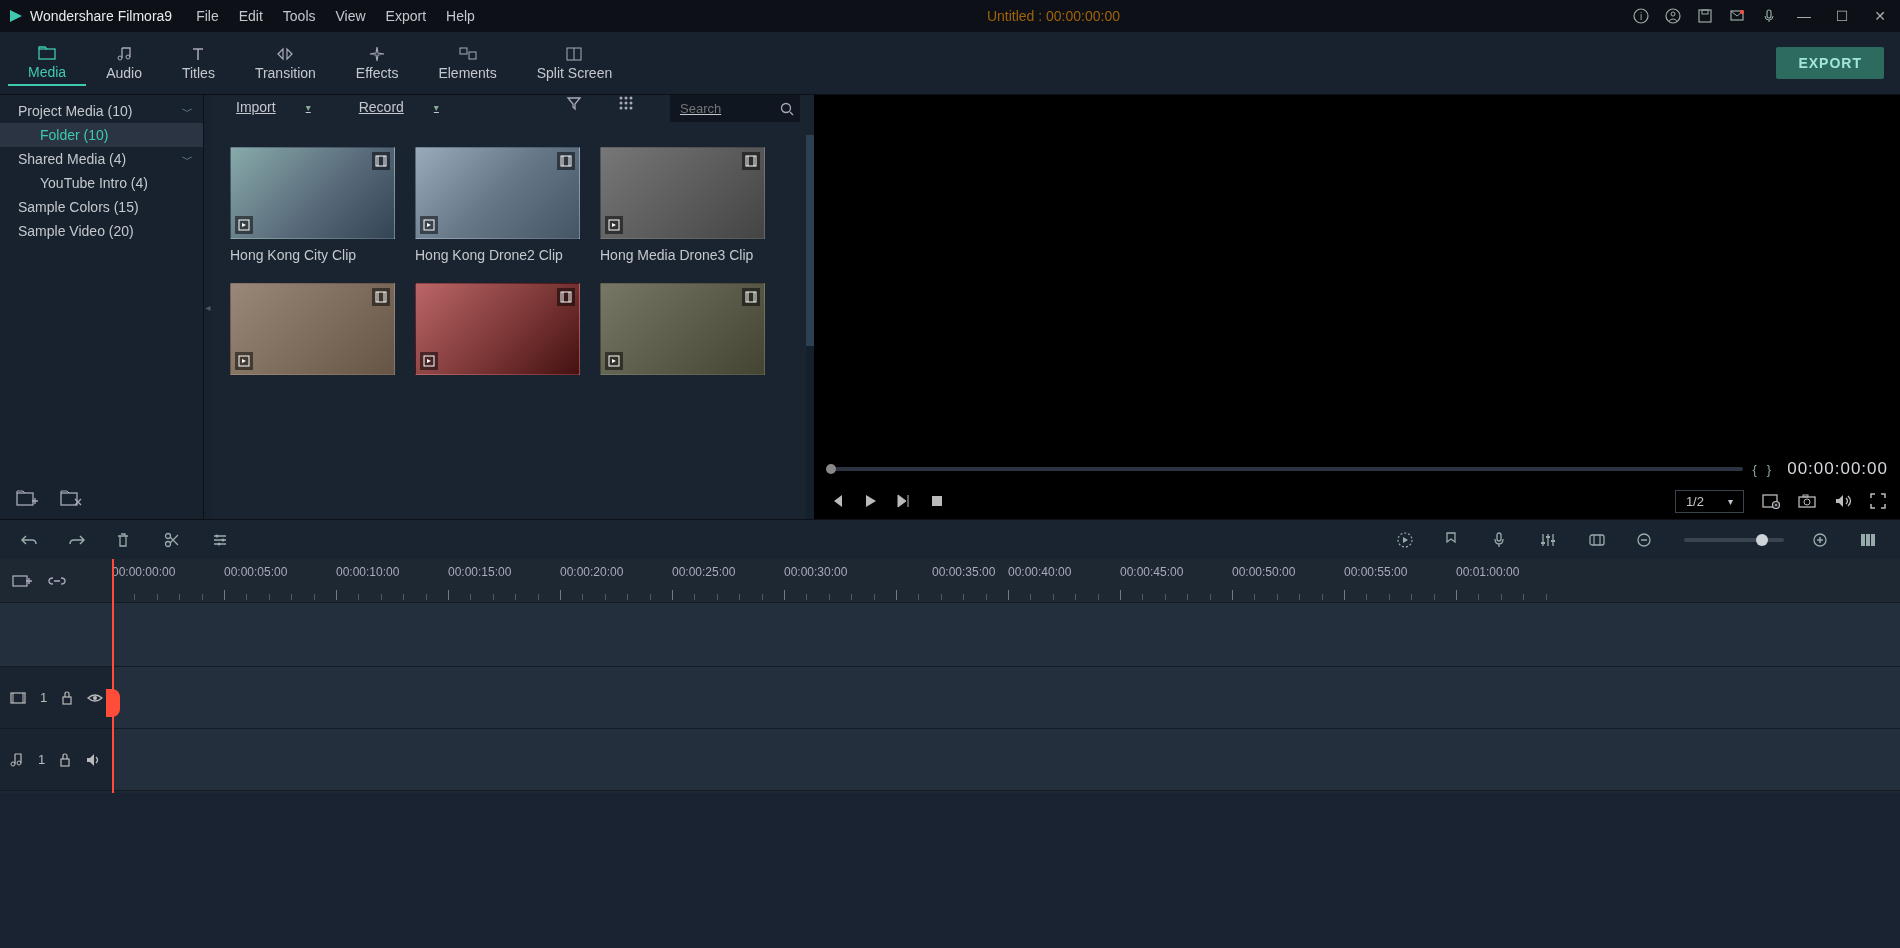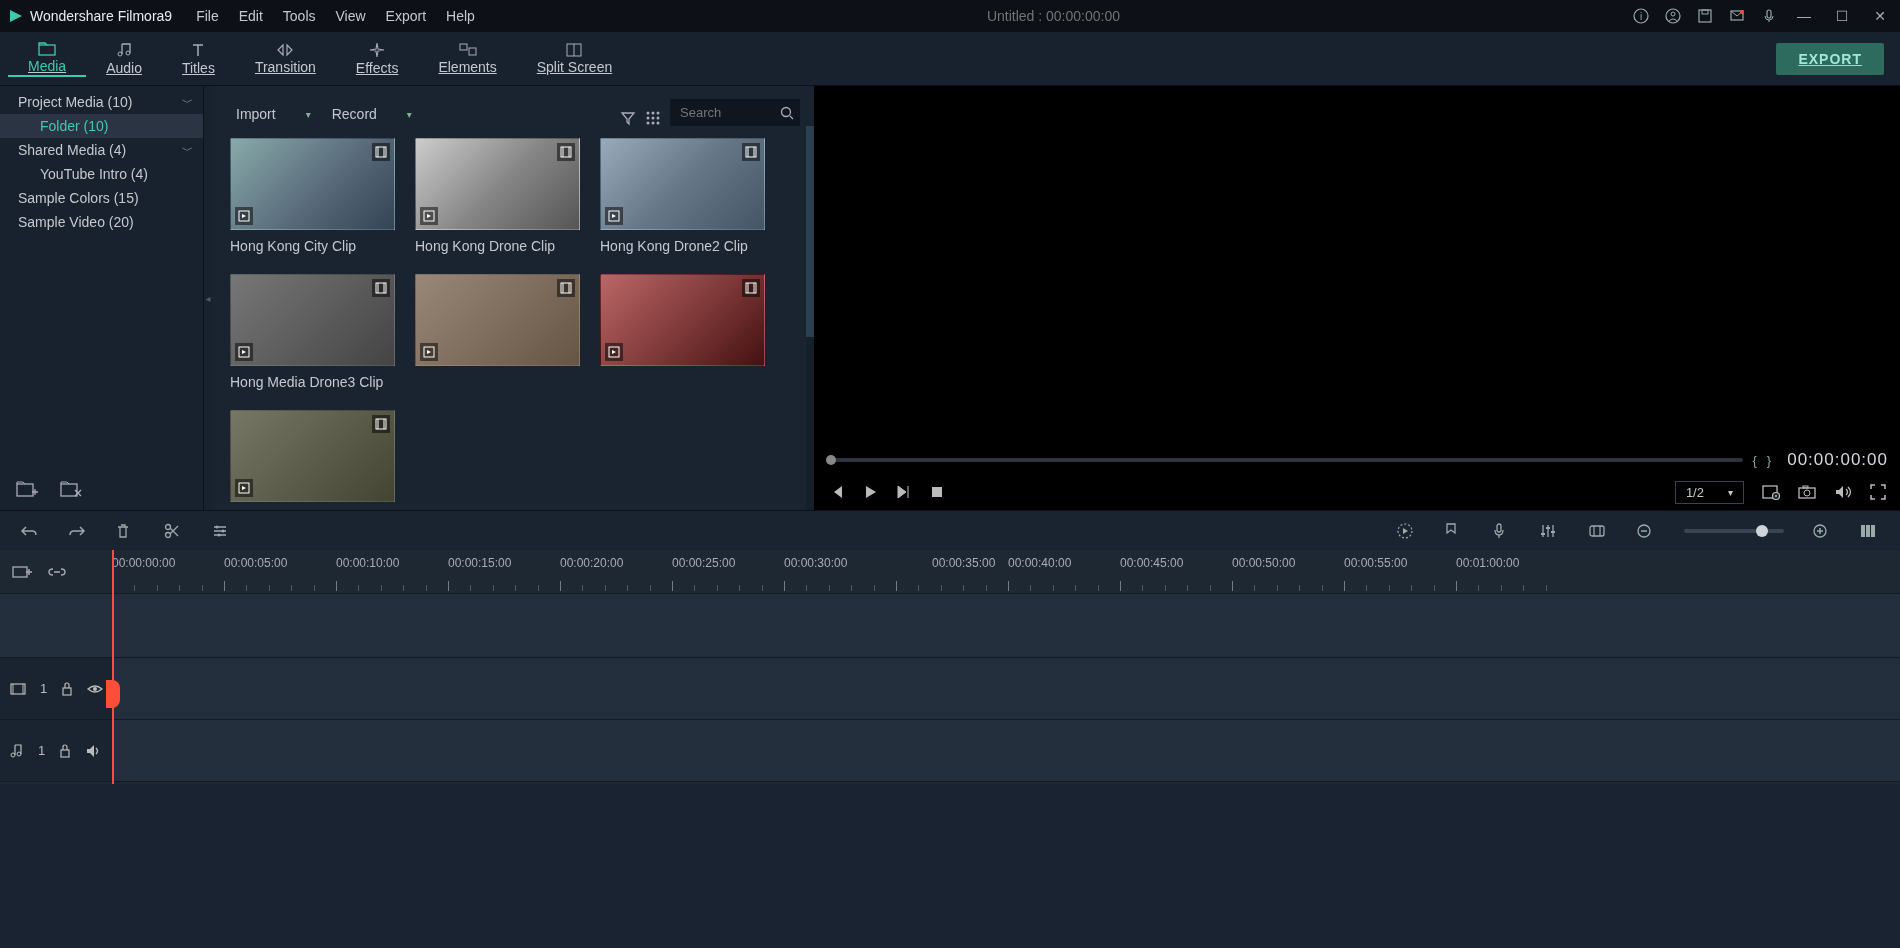--- a/index.html
+++ b/index.html
@@ -4,46 +4,46 @@
 <style>
 * { margin: 0; padding: 0; box-sizing: border-box; font-family: -apple-system, "Segoe UI", Arial, sans-serif; }
 body { background: #1a2332; color: #c5c8ce; font-size: 13px; width: 1900px; height: 948px; overflow: hidden; user-select: none; }
 
 
 .titlebar { height: 32px; background: #0d1117; display: flex; align-items: center; padding: 8px 8px; }
 .titlebar .logo { width: 16px; height: 16px; margin-right: 6px; }
 .titlebar .appname { color: #e8eaed; font-size: 14px; margin-right: 24px; }
 .titlebar .menu { display: flex; gap: 20px; }
 .titlebar .menu span { color: #c5c8ce; font-size: 14px; cursor: pointer; }
-.titlebar .center { flex: 1; text-align: center; color: #737373; font-size: 14px; }
+.titlebar .center { flex: 1; text-align: center; color: #a16207; font-size: 14px; }
 .titlebar .right { display: flex; gap: 14px; align-items: center; }
 .titlebar .right .ico { width: 18px; height: 18px; display:flex; align-items:center; justify-content:center; cursor:pointer; color:#9aa; }
 .titlebar .right .winbtn { width:24px; text-align:center; cursor:pointer; color:#aaa; font-size:14px; }
 
 
-.tabstrip { height: 54px; background: #18222e; display: flex; align-items: center; padding: 8px 8px; border-bottom: 1px solid #0d1117; text-decoration: underline; }
+.tabstrip { height: 63px; background: #18222e; display: flex; align-items: center; padding: 8px 8px; border-bottom: 1px solid #0d1117; }
 .tabstrip .tab { display:flex; flex-direction:column; align-items:center; justify-content:center; padding: 4px 20px; cursor:pointer; color:#c5c8ce; font-size:14px; height:100%; }
 .tabstrip .tab.active { color:#3fc9b0; border-bottom: 2px solid #3fc9b0; }
 .tabstrip .tab .ticon { height:18px; display:flex; align-items:center; justify-content:center; margin-bottom:2px; }
 .tabstrip .spacer { flex:1; }
 .export-btn { background:#2e6b5f; color:#9fe8d8; padding:8px 22px; font-size:14px; font-weight:600; letter-spacing:1px; cursor:pointer; border-radius:2px; margin-right:8px; }
 
 
 .main { display:flex; height: 424px; }
 .leftcol { width:204px; background:#18222e; border-right:1px solid #0d1117; display:flex; flex-direction:column; }
 .tree { flex:1; padding-top:4px; }
 .tree .node { padding:4px 10px 4px 18px; font-size:14px; color:#c5c8ce; cursor:pointer; display:flex; align-items:center; justify-content:space-between; }
 .tree .node.child { padding-left:40px; }
 .tree .node.selected { background:#2a3442; color:#3fc9b0; }
 .tree .chev { color:#8a9; font-size:11px; }
 .leftcol .footer { padding:10px 16px; display:flex; gap:20px; }
 .leftcol .footer .fbtn { width:24px; height:20px; cursor:pointer; color:#aab; }
 
 .midcol { width:602px; background:#1a2430; display:flex; flex-direction:column; position:relative; }
-.midbar { height:40px; display:flex; align-items:flex-end; padding:0 14px; gap:1px; }
+.midbar { height:40px; display:flex; align-items:flex-start; padding:0 14px; gap:28px;text-decoration:underline; }
 .midbar .dd { display:flex; align-items:center; gap:30px; padding:4px 10px; cursor:pointer; font-size:14px; }
 .midbar .dd .caret { font-size:10px; color:#8a9; }
 .midbar .gap { flex:1; }
 .midbar .ib { width:24px; text-align:center; cursor:pointer; color:#aab; }
 .search { background:#0f1620; border:none; padding:6px 10px; color:#c5c8ce; width:110px; font-size:13px; outline:none; }
 .searchwrap { display:flex; align-items:center; background:#0f1620; padding-right:6px; }
 
 .thumbs { flex:1; overflow-y:auto; padding:12px 18px; display:flex; flex-wrap:wrap; gap:20px 20px; align-content:flex-start; }
 .clip { width:165px; }
 .clip .thumb { width:165px; height:92px; background:linear-gradient(135deg,#4a5568,#2d3748); position:relative; border:1px solid transparent; cursor:pointer; }
@@ -314,37 +314,20 @@
               </svg>
             </span>
             <span class="bl">
               <svg width="12" height="12">
                 <rect x="1" y="1" width="10" height="10" fill="none" stroke="#fff" stroke-width="1"></rect>
                 <path d="M4 4 L8 6 L4 8 Z" fill="#fff"></path>
               </svg>
             </span>
           </div>
           <div class="name">Hong Kong City Clip</div>
-        </div>
-        <div class="clip">
-          <div class="thumb" style="background:linear-gradient(135deg,#ccc 0%,#888 50%,#555 100%)">
-            <span class="tr">
-              <svg width="12" height="12">
-                <rect x="1" y="1" width="10" height="10" fill="none" stroke="#fff" stroke-width="1"></rect>
-                <path d="M3 1 L3 11 M9 1 L9 11" stroke="#fff"></path>
-              </svg>
-            </span>
-            <span class="bl">
-              <svg width="12" height="12">
-                <rect x="1" y="1" width="10" height="10" fill="none" stroke="#fff" stroke-width="1"></rect>
-                <path d="M4 4 L8 6 L4 8 Z" fill="#fff"></path>
-              </svg>
-            </span>
-          </div>
-          <div class="name">Hong Kong Drone Clip</div>
         </div>
         <div class="clip">
           <div class="thumb" style="background:linear-gradient(135deg,#9ab 0%,#678 50%,#456 100%)">
             <span class="tr">
               <svg width="12" height="12">
                 <rect x="1" y="1" width="10" height="10" fill="none" stroke="#fff" stroke-width="1"></rect>
                 <path d="M3 1 L3 11 M9 1 L9 11" stroke="#fff"></path>
               </svg>
             </span>
             <span class="bl">

